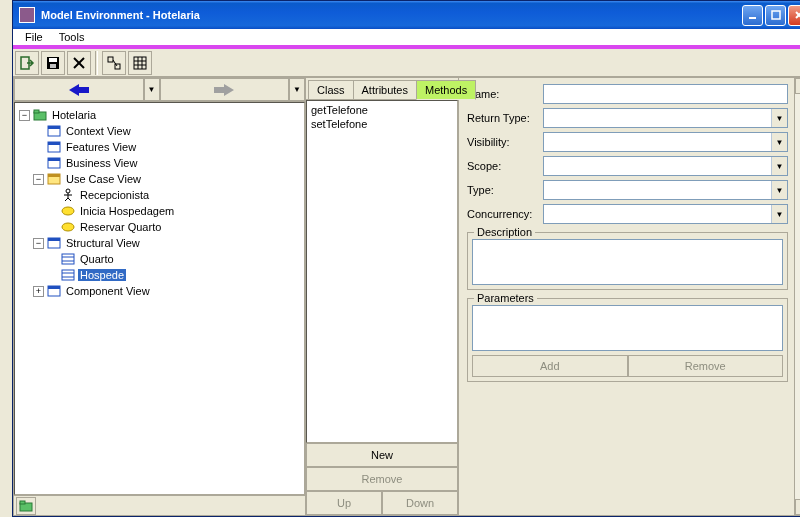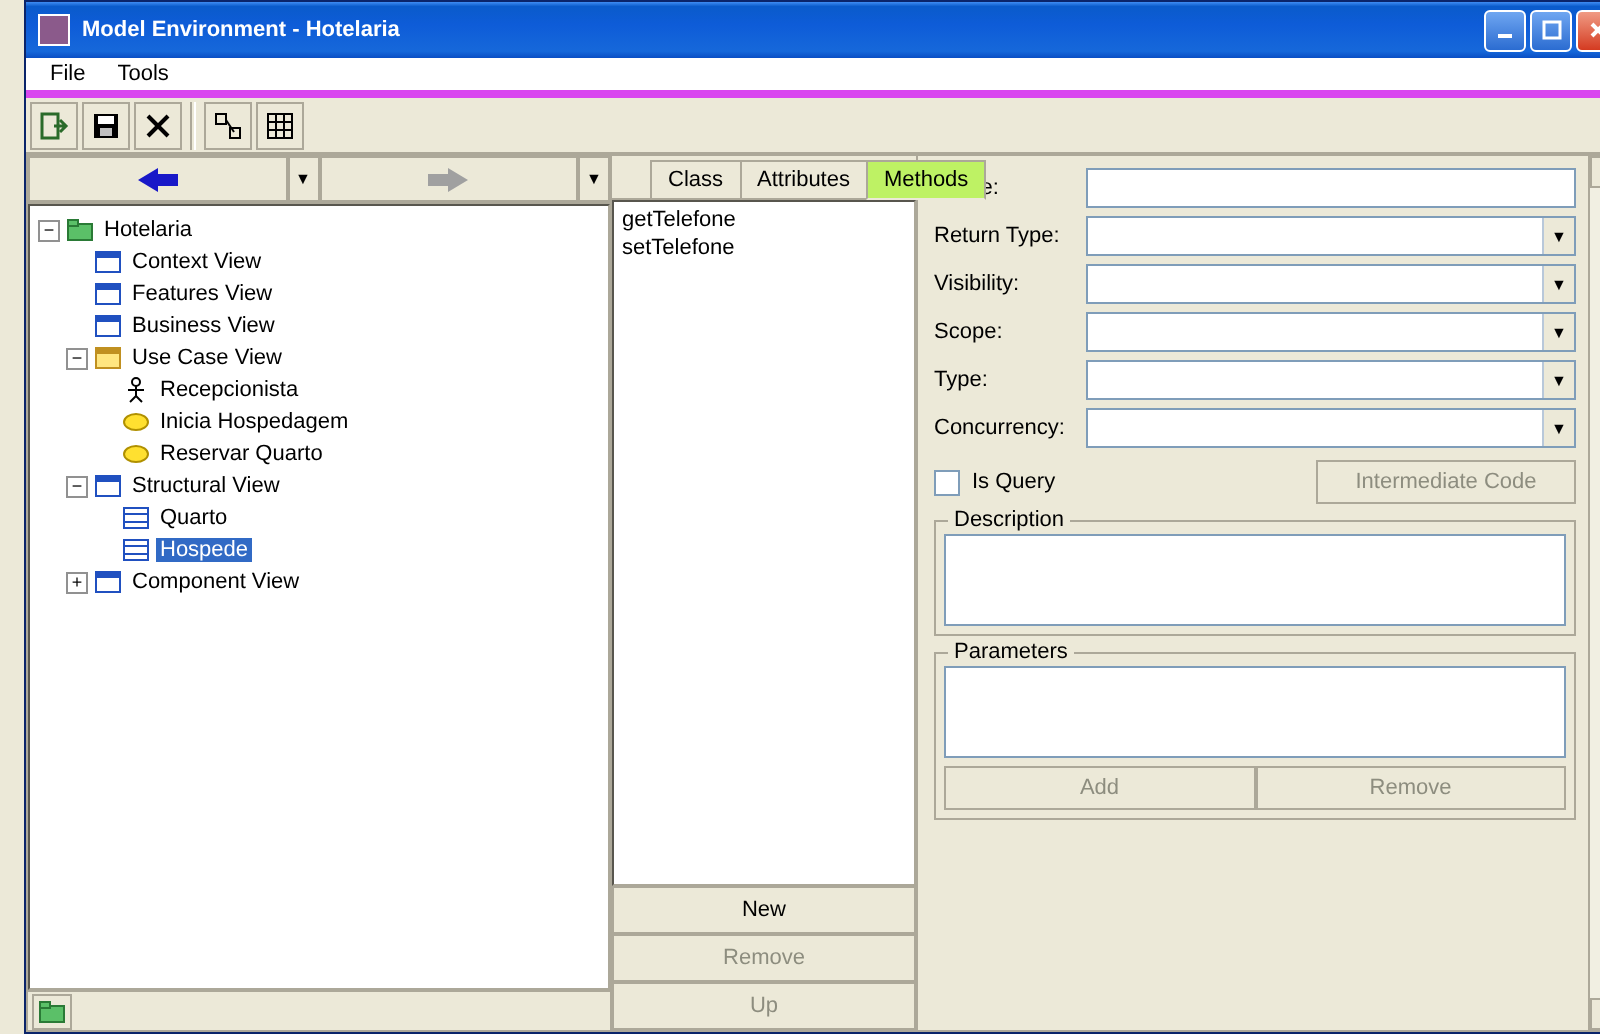--- a/index.html
+++ b/index.html
@@ -27,21 +27,21 @@
 .tree-node { display: flex; align-items: center; height: 16px; white-space: nowrap; }
 .tree-indent { display:inline-block; }
 .tree-toggle { width: 11px; height: 11px; border: 1px solid #919191; background: white; text-align: center; line-height: 8px; font-size: 9px; margin-right: 3px; cursor: pointer; display:inline-flex;align-items:center;justify-content:center;}
 .tree-icon { width: 14px; height: 12px; margin-right: 3px; display: inline-flex; align-items: center; justify-content: center; }
 .tree-label { padding: 0 2px; }
 .tree-label.selected { background: #316ac5; color: white; }
 .bottom-tab { height: 20px; border-top: 1px solid #aca899; display: flex; align-items: center; padding-left: 2px; }
 .btab { width: 20px; height: 18px; border: 1px solid #aca899; display:flex;align-items:center;justify-content:center;background:#ece9d8;}
 .right-panel { flex: 1; display: flex; }
 .mid-col { width: 153px; display: flex; flex-direction: column; border-right: 1px solid #aca899; }
-.tabs { height: 22px; display: flex; align-items: flex-end; padding-left: 19px; border-bottom: 1px solid #aca899; background: #ece9d8; }
+.tabs { height: 22px; display: flex; align-items: flex-end; padding-left: 2px; border-bottom: 1px solid #aca899; background: #ece9d8; }
 .tab { padding: 3px 8px; border: 1px solid #aca899; border-bottom: none; margin-right: -1px; background: #ece9d8; cursor: pointer; position: relative; }
 .tab.active { background: #bef264; border-bottom: 1px solid #ece9d8; margin-bottom: -1px; z-index: 1; }
 .methods-list { flex: 1; background: white; border: 1px inset #aca899; margin: 0; padding: 2px; color: #000; }
 .methods-list div { padding: 1px 2px; cursor: pointer; }
 .btn-stack { display: flex; flex-direction: column; }
 .btn-row { display: flex; }
 .stdbtn { flex: 1; height: 24px; border: 1px solid #aca899; background: #ece9d8; cursor: pointer; display: flex; align-items: center; justify-content: center; color: #000; }
 .stdbtn.disabled { color: #8d8d7f; }
 .form-col { flex: 1; padding: 6px 6px 6px 8px; overflow: auto; position: relative; }
 .form-row { display: flex; align-items: center; margin-bottom: 4px; }
@@ -301,20 +301,21 @@
         </div>
         <div class="btn-stack">
           <div class="btn-row">
               <div class="stdbtn">New</div>
             </div>
           <div class="btn-row">
               <div class="stdbtn disabled">Remove</div>
             </div>
           <div class="btn-row">
             <div class="stdbtn disabled">Up</div>
+            <div class="stdbtn disabled">Down</div>
           </div>
         </div>
       </div>
 
       <div class="form-col">
         <div class="form-row">
             <div class="form-label">Name:</div>
             <input class="form-input" style="">
           </div>
         <div class="form-row">
@@ -345,26 +346,20 @@
               <div class="form-select-arrow">▼</div>
             </div>
           </div>
         <div class="form-row">
             <div class="form-label">Concurrency:</div>
             <div class="form-select">
               <div class="form-select-box"></div>
               <div class="form-select-arrow">▼</div>
             </div>
           </div>
-        <div class="chk-row">
-          <div class="chk"></div>
-          <span>Is Query</span>
-          <div style="flex:1"></div>
-          <div class="stdbtn disabled" style="width:130px;height:22px;flex:none">Intermediate Code</div>
-        </div>
         <div class="fieldset">
           <div class="fieldset-legend">Description</div>
           <div class="desc-box"></div>
         </div>
         <div class="fieldset">
           <div class="fieldset-legend">Parameters</div>
           <div class="param-box"></div>
           <div class="f-btns">
             <div class="stdbtn disabled">Add</div>
             <div class="stdbtn disabled">Remove</div>

